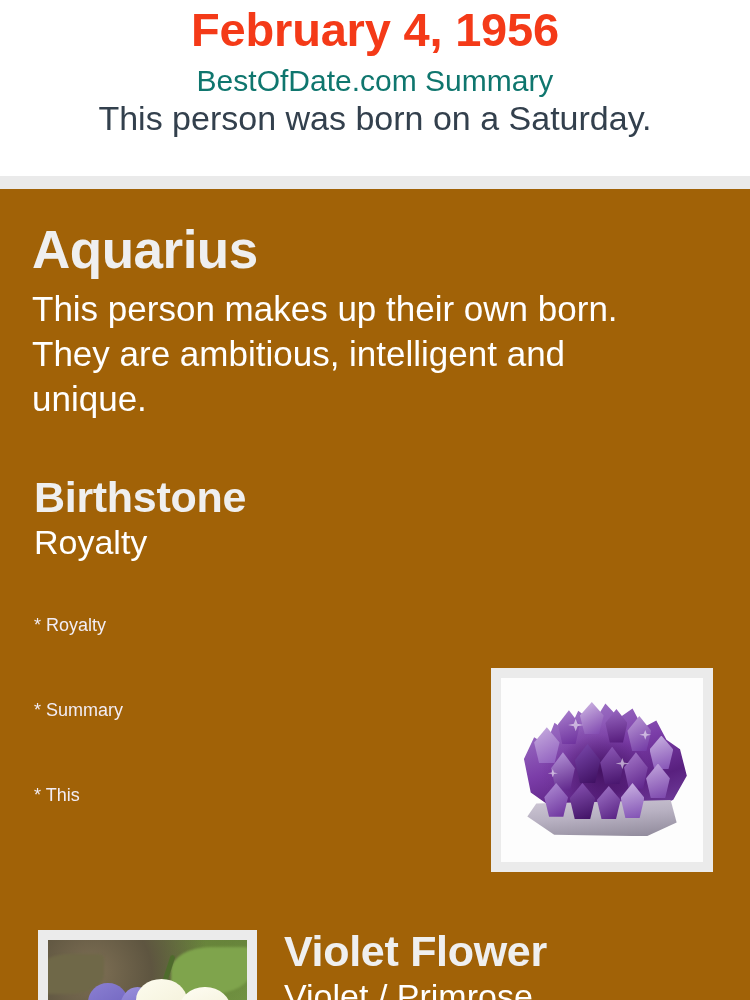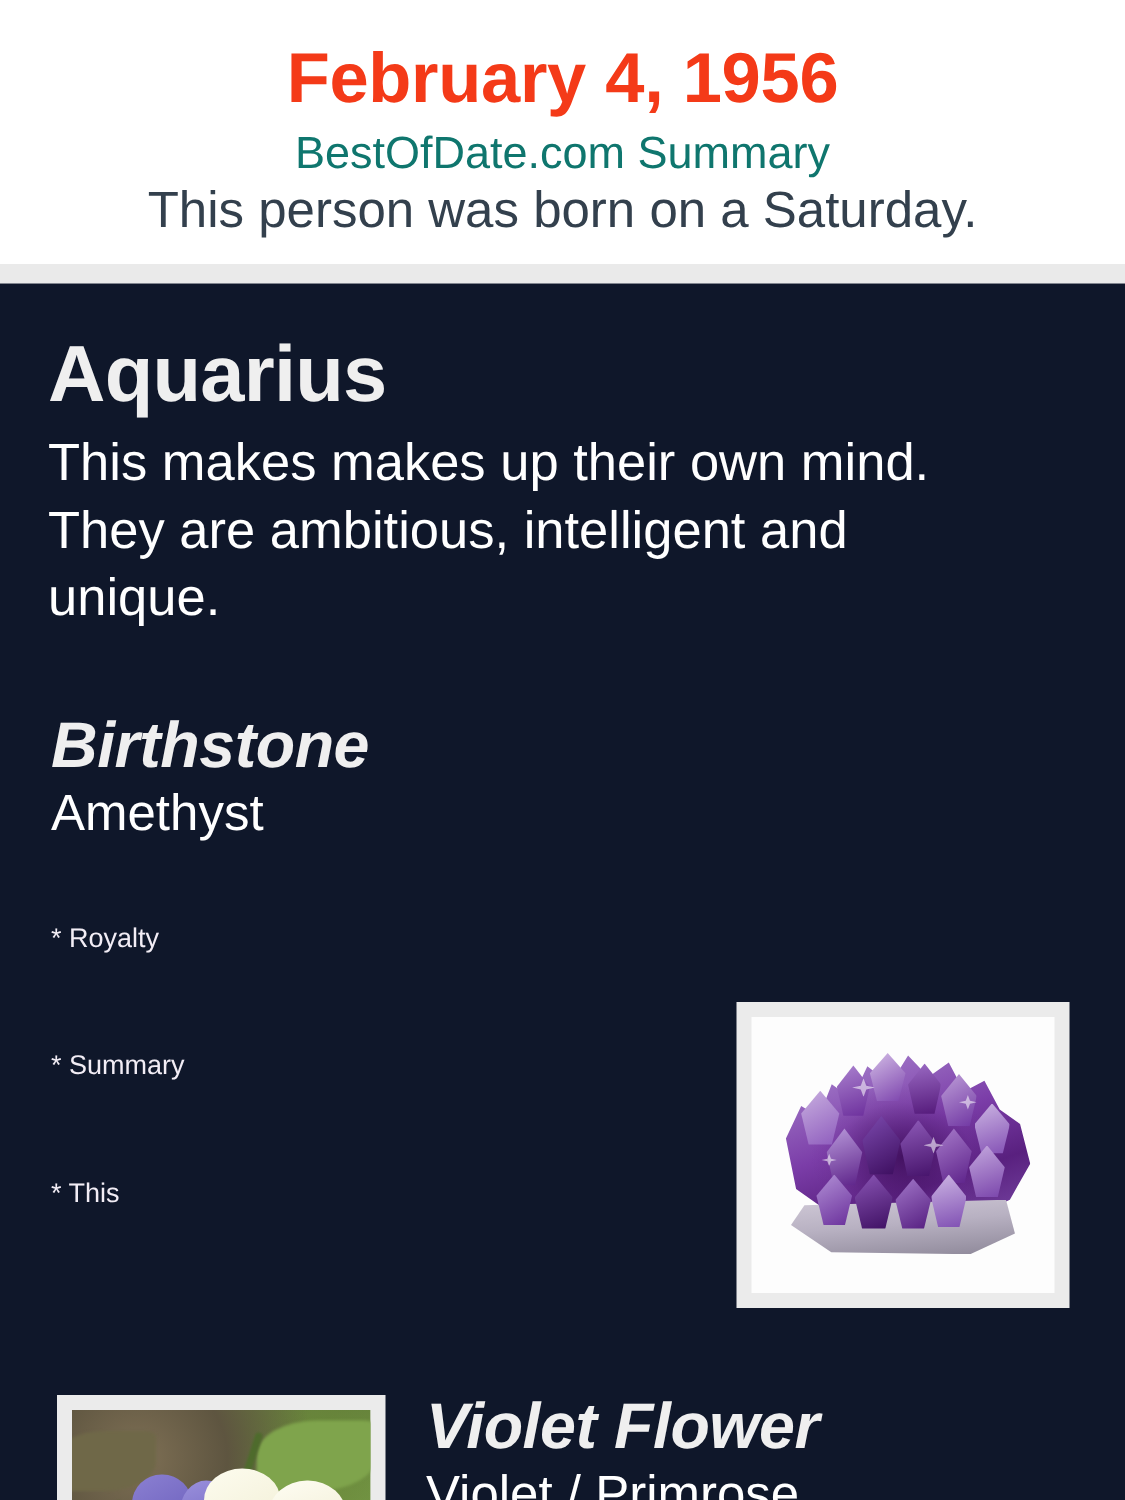--- a/index.html
+++ b/index.html
@@ -14,21 +14,20 @@
     overflow: hidden;
     position: relative;
   }
 
   
   .header {
     width: 750px;
     height: 176px;
     background: #ffffff;
     box-sizing: border-box;
-    padding-top: 22px;
     text-align: center;
   }
   .header-date {
     font-size: 47px;
     font-weight: bold;
     color: #F43A18;
     line-height: 60px;
     letter-spacing: -0.2px;
     white-space: nowrap;
   }
@@ -52,21 +51,21 @@
   .divider-strip {
     width: 750px;
     height: 13px;
     background: #eaeaea;
   }
 
   
   .panel {
     width: 750px;
     height: 811px;
-    background: #0f172a;
+    background: #a16207;
     position: relative;
     box-sizing: border-box;
   }
 
   
   .zodiac {
     position: absolute;
     left: 32px;
     top: 30px;
     width: 660px;
@@ -100,21 +99,20 @@
     left: 34px;
     top: 0;
     width: 430px;
   }
   .section-title {
     font-size: 43px;
     font-weight: bold;
     color: #EFEFEF;
     line-height: 52px;
     letter-spacing: -0.3px;
-    font-style: italic;
   }
   .section-sub {
     font-size: 34px;
     font-weight: normal;
     color: #FFFFFF;
     line-height: 42px;
     margin-top: -2px;
   }
   .trait-list {
     list-style: none;
@@ -243,27 +241,27 @@
   <div class="header-site">BestOfDate.com Summary</div>
   <div class="header-note">This person was born on a Saturday.</div>
 </div>
 
 <div class="divider-strip"></div>
 
 <div class="panel">
 
   <div class="zodiac">
     <div class="zodiac-name">Aquarius</div>
-    <div class="zodiac-desc">This makes makes up their own mind. They are ambitious, intelligent and unique.</div>
+    <div class="zodiac-desc">This person makes up their own born. They are ambitious, intelligent and unique.</div>
   </div>
 
   <div class="stone-section">
     <div class="stone-text">
       <div class="section-title">Birthstone</div>
-      <div class="section-sub">Amethyst</div>
+      <div class="section-sub">Royalty</div>
       <ul class="trait-list">
         <li>* Royalty</li>
         <li>* Summary</li>
         <li>* This</li>
       </ul>
     </div>
   </div>
 
   <div class="photo-frame stone-frame">
     <div class="photo-inner">

